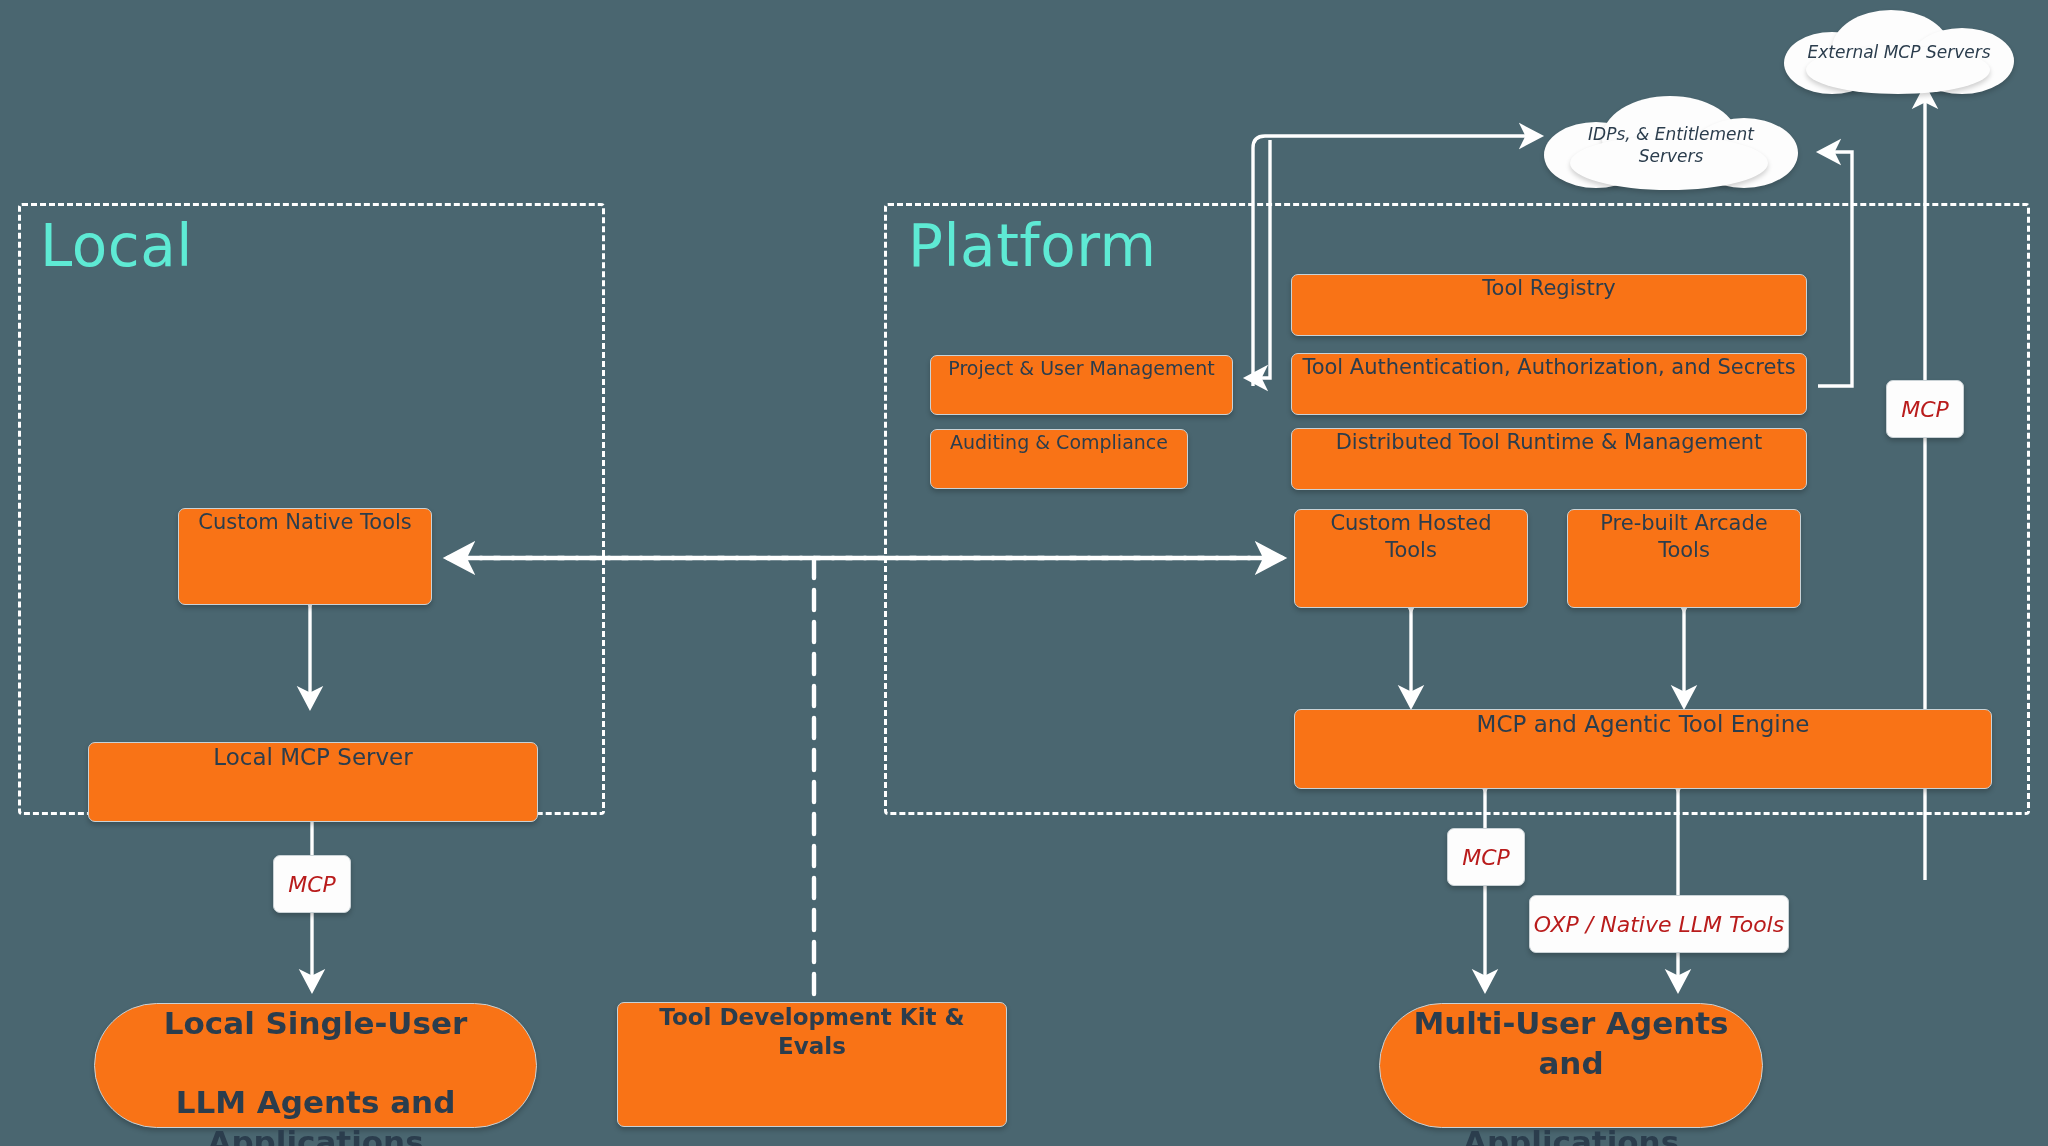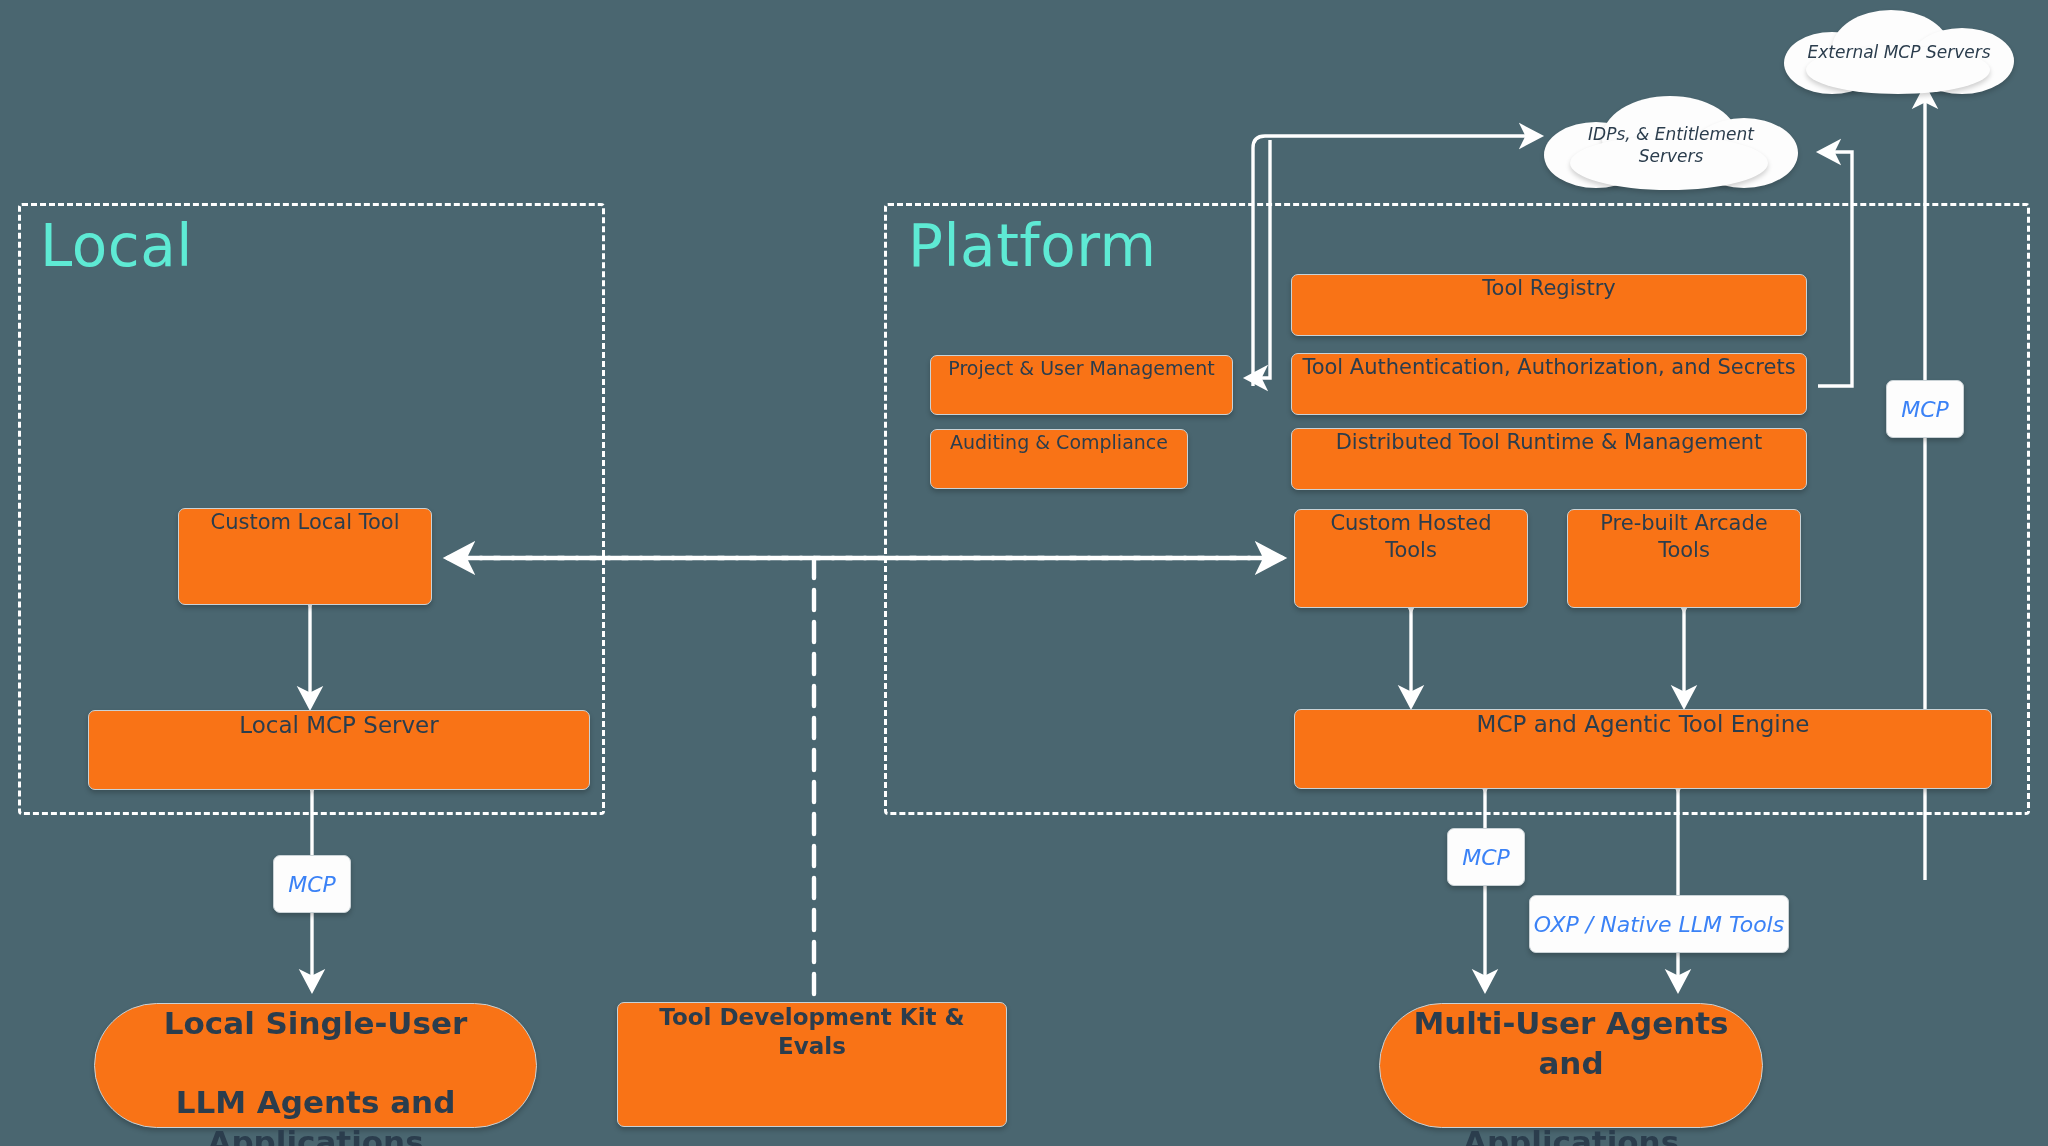--- a/index.html
+++ b/index.html
@@ -16,21 +16,21 @@
       box-sizing:border-box;display:flex;align-items:flex-start;justify-content:center;text-align:center;
       color:#2b3d4d;box-shadow:0 3px 5px rgba(0,0,0,.22);}
   .bx span{display:block;line-height:1.28;padding:0 10px;}
   .t16{font-size:19px;}
   .t18{font-size:21px;}
   .t20{font-size:23px;}
   .pill{border-radius:999px;font-weight:700;font-size:31px;}
   .rect-bold{font-weight:700;font-size:23px;}
   .lbl{position:absolute;background:#fdfdfd;border:1px solid #c9d2d6;border-radius:7px;
        box-sizing:border-box;display:flex;align-items:center;justify-content:center;
-       color:#3b82f6;font-style:italic;font-size:22px;box-shadow:0 3px 5px rgba(0,0,0,.22);}
+       color:#b91c1c;font-style:italic;font-size:22px;box-shadow:0 3px 5px rgba(0,0,0,.22);}
 
   .cloud{position:absolute;color:#2b3d4d;font-style:italic;display:flex;align-items:center;
          justify-content:center;text-align:center;}
   .cloud .cloud-txt{position:relative;z-index:3;font-size:17px;line-height:1.3;padding:0 26px;}
   .cloud .puff{position:absolute;background:#fdfdfd;border-radius:50%;z-index:1;
                box-shadow:0 3px 5px rgba(0,0,0,.18);}
 </style>
 </head>
 <body>
 
@@ -93,24 +93,24 @@
     <span class="puff" style="left:66px;top:4px;width:136px;height:86px;"></span>
     <span class="puff" style="left:154px;top:26px;width:108px;height:70px;"></span>
     <span class="puff" style="left:34px;top:44px;width:198px;height:54px;"></span>
     <span class="cloud-txt">
       <span>IDPs, &amp; Entitlement</span><br>
       <span>Servers</span>
     </span>
   </div>
 
   <div class="bx t18" style="left:178px;top:508px;width:254px;height:97px;">
-    <span>Custom Local Tool</span>
+    <span>Custom Native Tools</span>
   </div>
 
-  <div class="bx t20" style="left:88px;top:710px;width:502px;height:80px;">
+  <div class="bx t20" style="left:88px;top:742px;width:450px;height:80px;">
     <span>Local MCP Server</span>
   </div>
 
   <div class="lbl" style="left:273px;top:855px;width:78px;height:58px;">
     <span>MCP</span>
   </div>
 
   <div class="bx pill" style="left:94px;top:1003px;width:443px;height:125px;">
     <span>
       <span>Local Single-User</span><br>

